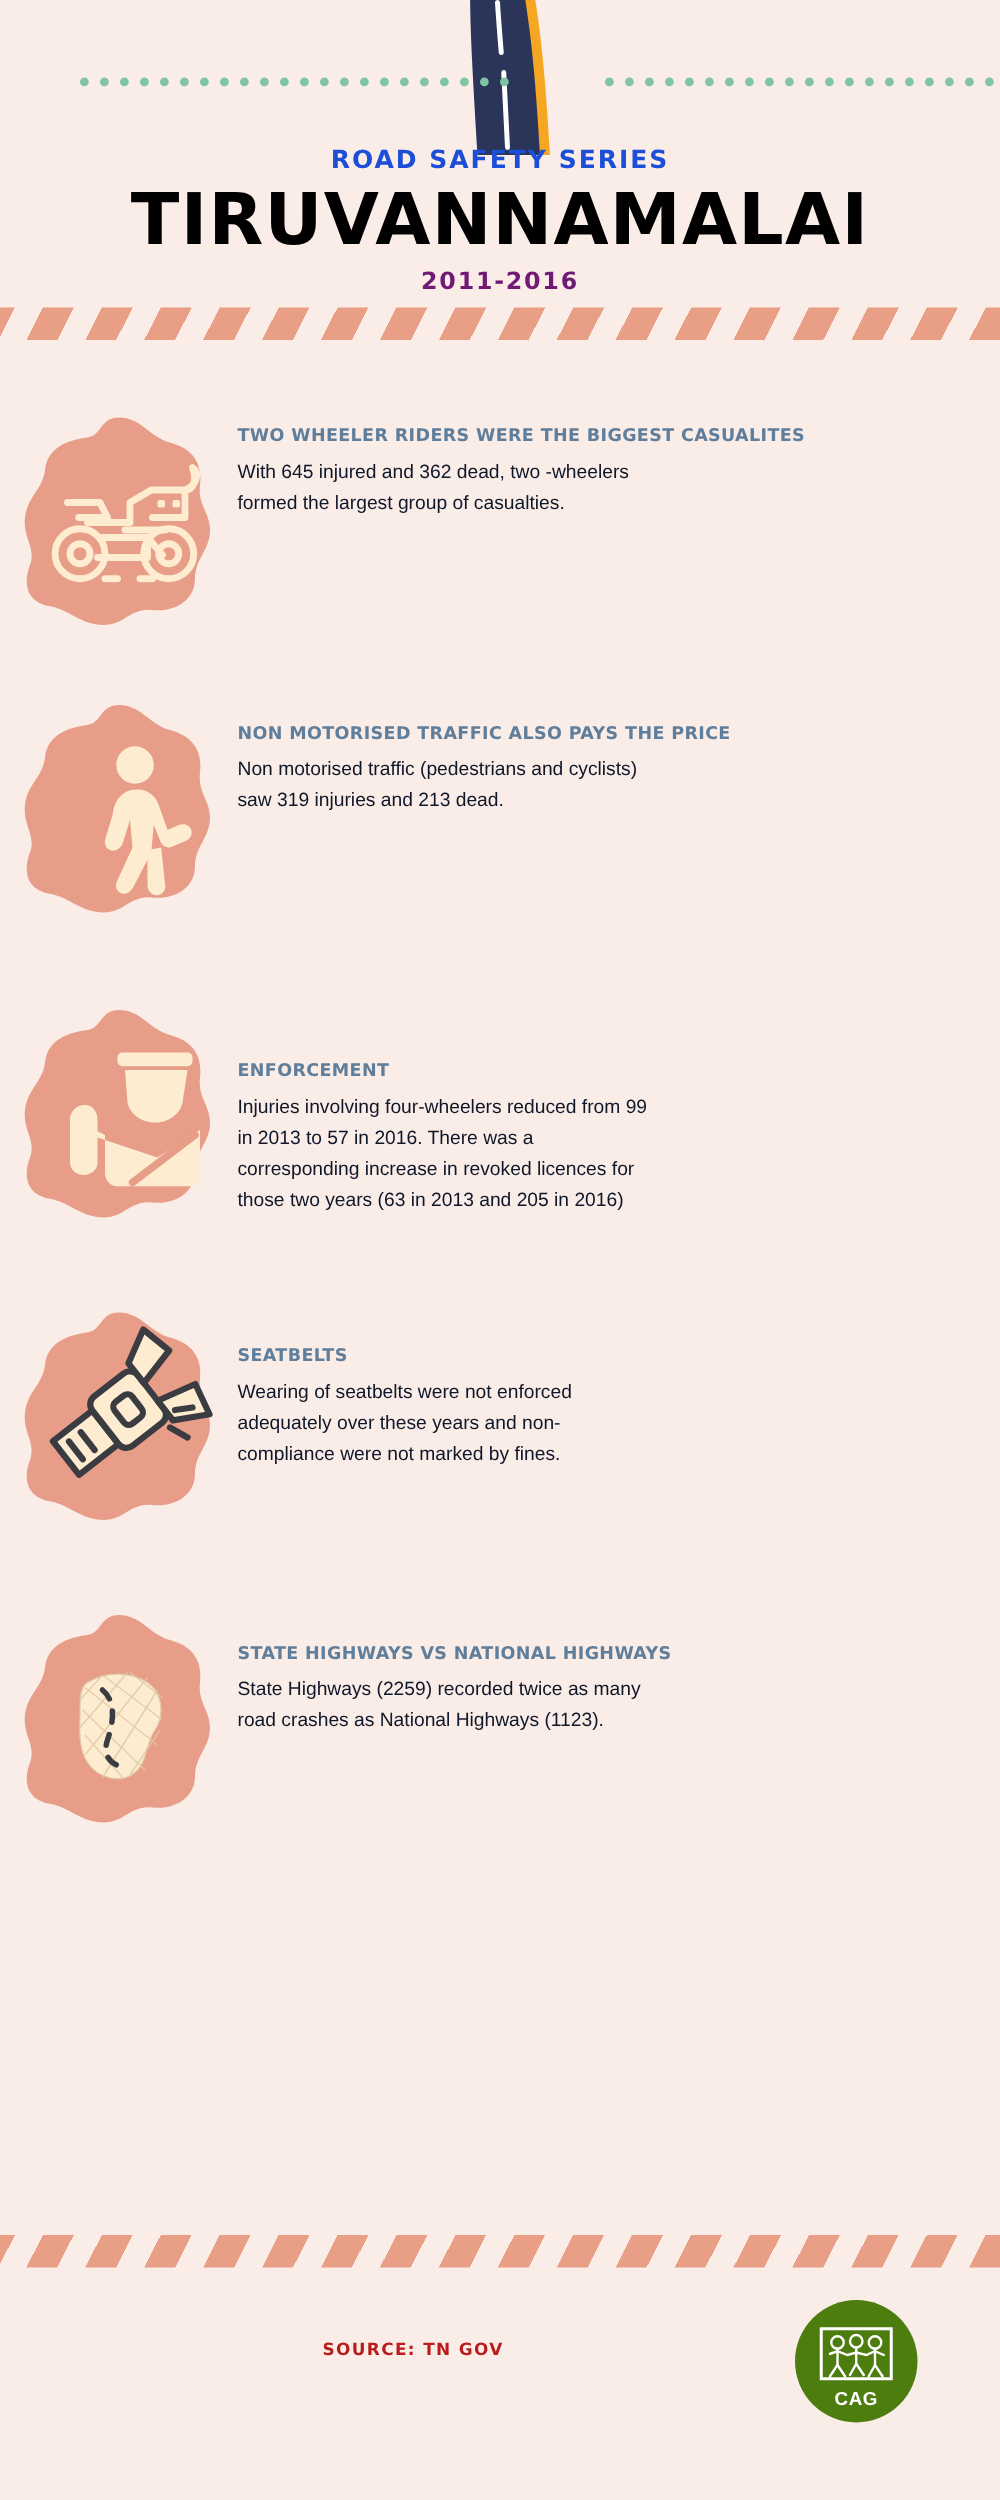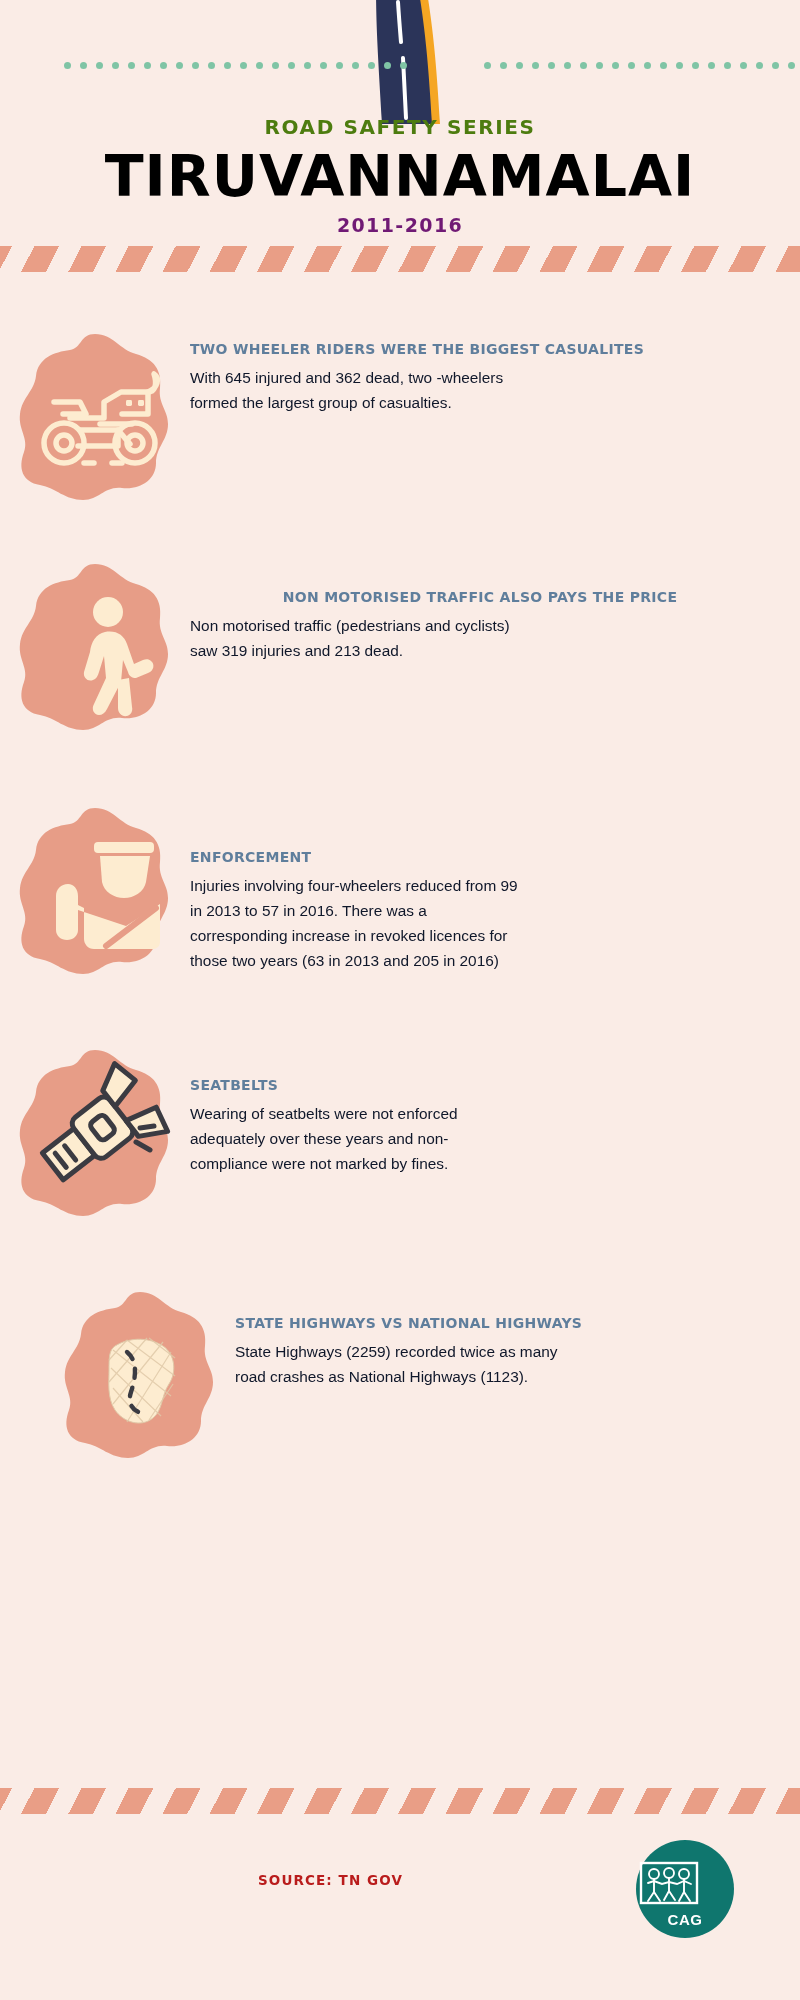--- a/index.html
+++ b/index.html
@@ -15,21 +15,21 @@
   
   .header{position:relative;width:800px;height:310px;}
   .road-wrap{position:absolute;left:50%;top:-4px;transform:translateX(-50%);}
   .dots{position:absolute;top:62px;display:flex;gap:9px;}
   .dots span{display:block;width:7px;height:7px;border-radius:50%;background:#7fc4a5;}
   .dots.left{left:64px;}
   .dots.right{left:484px;}
 
   .series-label{
     position:absolute;top:115px;left:0;width:800px;text-align:center;
-    font-size:20px;font-weight:bold;letter-spacing:1.6px;color:#4d7c0f;
+    font-size:20px;font-weight:bold;letter-spacing:1.6px;color:#1d4ed8;
     font-family:"DejaVu Sans", sans-serif;
   }
   .big-title{
     position:absolute;top:148px;left:0;width:800px;text-align:center;
     font-size:57px;font-weight:bold;letter-spacing:1px;color:#000000;
     font-family:"DejaVu Sans", sans-serif;line-height:1;
   }
   .sub-title{
     position:absolute;top:214px;left:0;width:800px;text-align:center;
     font-size:19px;font-weight:bold;letter-spacing:1.4px;color:#701a75;
@@ -67,22 +67,22 @@
   }
 
   
   .source{
     position:absolute;top:1872px;left:258px;
     font-family:"DejaVu Sans", sans-serif;font-weight:bold;
     font-size:13.5px;letter-spacing:1.1px;color:#b91c1c;
   }
   .cag-logo{
     position:absolute;top:1840px;left:636px;
-    width:98px;height:98px;border-radius:50%;background:#0f766e;
-    display:flex;align-items:center;justify-content:flex-start;
+    width:98px;height:98px;border-radius:50%;background:#4d7c0f;
+    display:flex;align-items:center;justify-content:center;
   }
   .cag-logo .cag-word{
     position:absolute;bottom:10px;left:0;width:100%;text-align:center;
     color:#ffffff;font-size:15px;font-weight:bold;
     font-family:"Liberation Sans", sans-serif;letter-spacing:0.5px;
   }
 </style>
 </head>
 <body>
 
@@ -200,21 +200,21 @@
             <path d="M97 72 C88 74,83 82,82 92 L76 112 C75 118,80 122,85 120 C88 119,90 116,91 112
                      L96 96 L98 118 L86 144 C83 149,86 155,91 155 C94 155,97 153,99 149
                      L113 122 L115 100 L120 112 C121 116,124 118,128 118 L140 113
                      C146 111,147 104,143 101 C141 99,138 99,135 100 L126 104 L119 84
                      C116 75,108 70,97 72 Z"></path>
             <path d="M110 120 L110 148 C110 153,114 157,119 156 C123 155,125 151,124 147 L121 118 Z"></path>
           </g>
         </svg>
       </div>
       <div class="sec-text">
-        <h2 class="sec-title" style="margin-top:36px;text-align:center;">NON MOTORISED TRAFFIC ALSO PAYS THE PRICE</h2>
+        <h2 class="sec-title" style="margin-top:26px;">NON MOTORISED TRAFFIC ALSO PAYS THE PRICE</h2>
         <p class="sec-body">Non motorised traffic (pedestrians and cyclists) saw 319 injuries and 213 dead.</p>
       </div>
     </div>
 
     <div class="section" style="margin-top:54px;">
       <div class="badge">
         <svg width="175" height="175" viewBox="0 0 175 175">
           <path fill="#e79d87" d="M87 4 C105 4,112 20,128 24 C146 29,154 40,152 58
             C150 74,160 80,160 94 C160 110,148 117,148 133 C148 150,132 160,114 158
             C96 156,92 170,75 170 C57 170,48 158,32 155 C14 152,10 138,16 122
@@ -263,21 +263,21 @@
             <line x1="132" y1="82" x2="146" y2="80"></line>
           </g>
         </svg>
       </div>
       <div class="sec-text">
         <h2 class="sec-title" style="margin-top:38px;">SEATBELTS</h2>
         <p class="sec-body">Wearing of seatbelts were not enforced  adequately over these years and non-compliance were not marked by fines.</p>
       </div>
     </div>
 
-    <div class="section" style="margin-top:52px;padding-left:45px;">
+    <div class="section" style="margin-top:52px;">
       <div class="badge">
         <svg width="175" height="175" viewBox="0 0 175 175">
           <path fill="#e79d87" d="M87 4 C105 4,112 20,128 24 C146 29,154 40,152 58
             C150 74,160 80,160 94 C160 110,148 117,148 133 C148 150,132 160,114 158
             C96 156,92 170,75 170 C57 170,48 158,32 155 C14 152,10 138,16 122
             C21 108,10 100,12 84 C14 67,26 62,28 46 C30 28,46 22,62 20 C74 18,72 4,87 4 Z"></path>
           <path fill="#fdecd0" stroke="#e0c9a8" stroke-width="1" d="M62 58 C78 48,98 50,110 58 C122 66,124 84,116 96
                    C108 108,110 122,100 130 C88 140,70 134,62 122
                    C54 110,56 94,56 82 C56 70,56 62,62 58 Z"></path>
           <g stroke="#e0c9a8" stroke-width="1.2" opacity="0.85">

